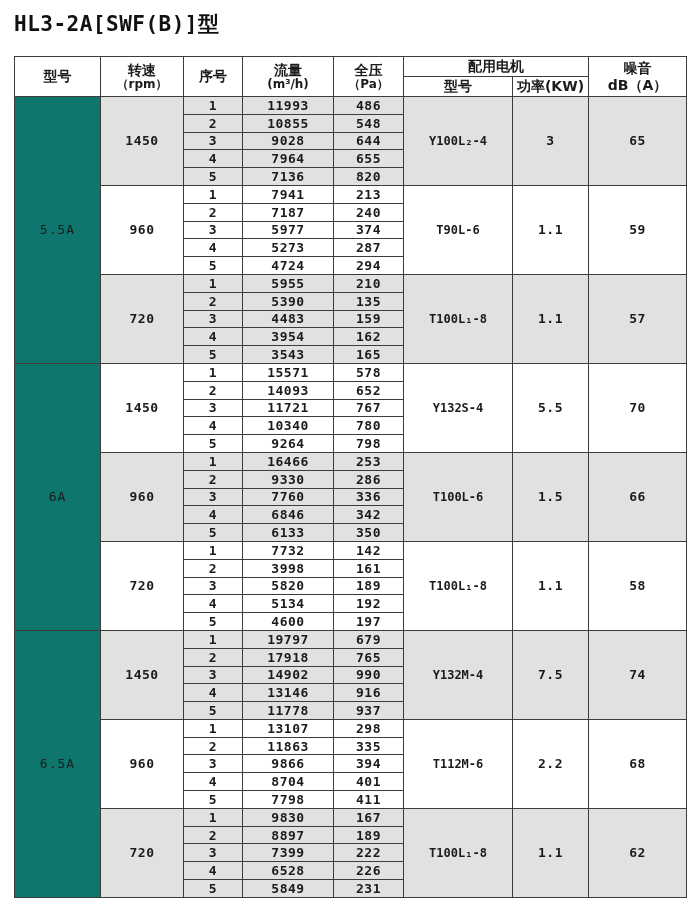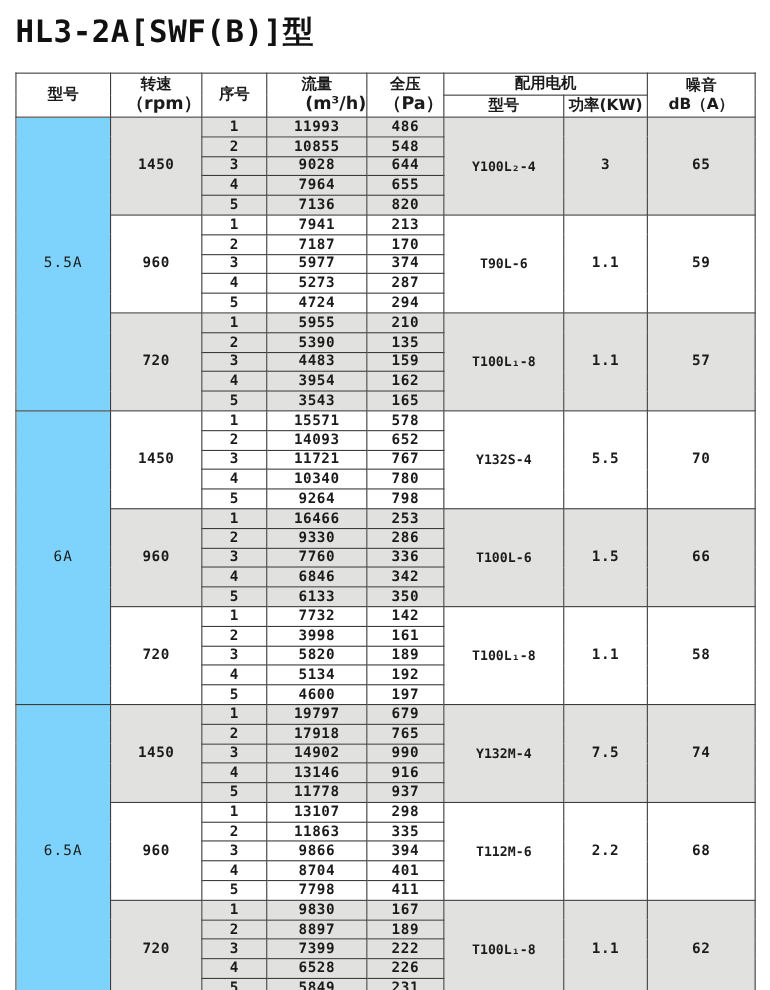--- a/index.html
+++ b/index.html
@@ -5,21 +5,21 @@
   html, body {
     margin: 0;
     padding: 0;
     background: #ffffff;
     width: 700px;
     color: #1b1b1b;
   }
   .page-title {
     font-family: "DejaVu Sans Mono", "Liberation Mono", monospace;
     font-weight: 700;
-    font-size: 28px;
+    font-size: 21px;
     margin: 10px 0 0 14px;
     letter-spacing: 0.5px;
     color: #111;
   }
   table.spec {
     border-collapse: collapse;
     table-layout: fixed;
     margin: 18px 0 0 14px;
     background: #ffffff;
   }
@@ -33,35 +33,34 @@
   }
   table.spec th {
     font-family: "DejaVu Sans", "Liberation Sans", sans-serif;
     font-weight: 700;
     font-size: 14px;
     height: 19px;
     line-height: 1.15;
     background: #ffffff;
   }
   table.spec th .sub {
-    font-size: 16px;
+    font-size: 12px;
     font-weight: 700;
-    text-align: right;
   }
   table.spec td {
     font-family: "DejaVu Sans Mono", "Liberation Mono", monospace;
     font-weight: 700;
     font-size: 13px;
     height: 16.8px;
     letter-spacing: 0.5px;
   }
   table.spec td.model-cell {
     font-weight: 400;
     letter-spacing: 1px;
-    background: #7dd3fc;
+    background: #0f766e;
   }
   table.spec td.motor-cell {
     font-size: 12px;
     letter-spacing: 0;
     margin-top: 12px;
   }
   table.spec td.shaded {
     background: #e1e1df;
   }
 </style>
@@ -148,21 +147,21 @@
         <td class="serial-cell">1</td>
         <td class="flow-cell">7941</td>
         <td class="pressure-cell">213</td>
         <td class="motor-cell" rowspan="5">T90L-6</td>
         <td class="power-cell" rowspan="5">1.1</td>
         <td class="noise-cell" rowspan="5">59</td>
       </tr>
       <tr>
         <td class="serial-cell">2</td>
         <td class="flow-cell">7187</td>
-        <td class="pressure-cell">170</td>
+        <td class="pressure-cell">240</td>
       </tr>
       <tr>
         <td class="serial-cell">3</td>
         <td class="flow-cell">5977</td>
         <td class="pressure-cell">374</td>
       </tr>
       <tr>
         <td class="serial-cell">4</td>
         <td class="flow-cell">5273</td>
         <td class="pressure-cell">287</td>

